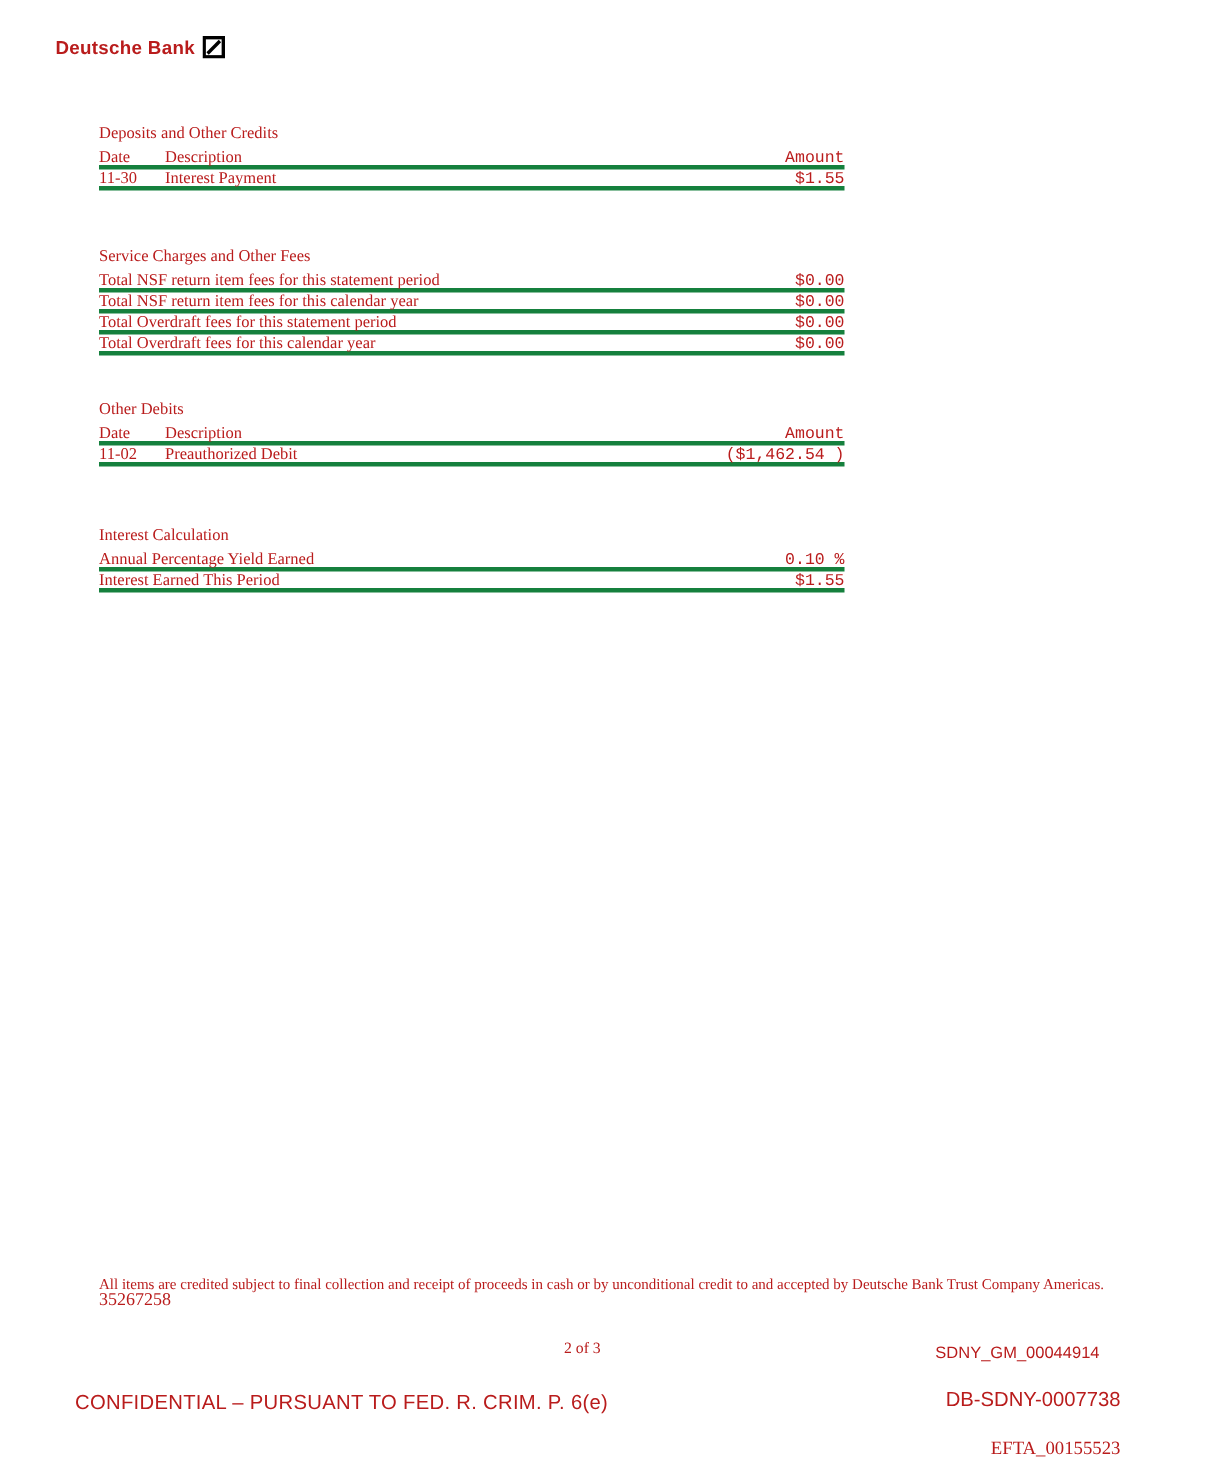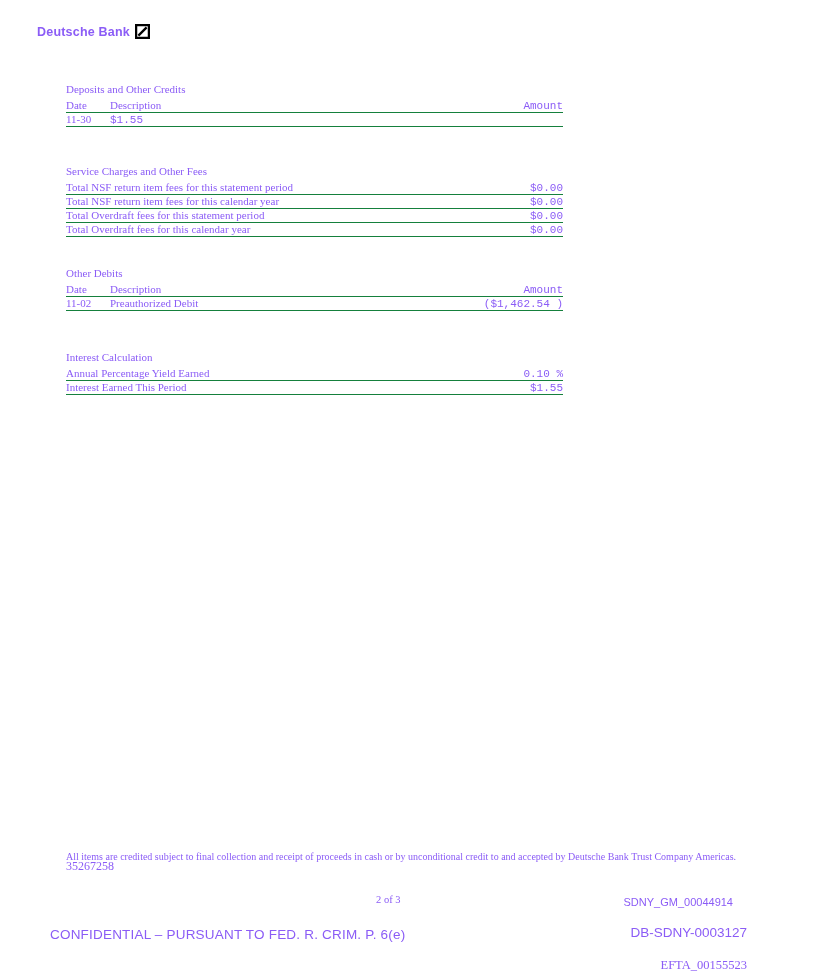--- a/index.html
+++ b/index.html
@@ -5,21 +5,21 @@
   html, body {
     margin: 0;
     padding: 0;
     background: #ffffff;
   }
   .page {
     position: relative;
     width: 784px;
     height: 977px;
     background: #ffffff;
-    color: #8b5cf6;
+    color: #b91c1c;
     font-family: "Liberation Serif", serif;
     overflow: hidden;
   }
   
   .logo {
     position: absolute;
     top: 24px;
     left: 37px;
     display: flex;
     align-items: center;
@@ -47,21 +47,21 @@
     line-height: 13px;
     margin-bottom: 3px;
   }
   .trow {
     display: flex;
     align-items: baseline;
     box-sizing: border-box;
     height: 14px;
     line-height: 12.5px;
     font-size: 11px;
-    border-bottom: 1px solid #15803d;
+    border-bottom: 3px solid #15803d;
   }
   .col-date { flex: none; width: 44px; }
   .col-desc { flex: 1; min-width: 0; }
   .col-amt  { flex: none; text-align: right; white-space: pre; font-family: Liberation Mono, monospace; }
   
   .disclaimer {
     position: absolute;
     left: 66px;
     top: 850px;
     width: 710px;
@@ -131,20 +131,21 @@
 
     <div class="section" style="top:83px">
       <div class="section-title">Deposits and Other Credits</div>
       <div class="trow">
         <span class="col-date">Date</span>
         <span class="col-desc">Description</span>
         <span class="col-amt">Amount</span>
       </div>
       <div class="trow">
         <span class="col-date">11-30</span>
+        <span class="col-desc">Interest Payment</span>
         <span class="col-amt">$1.55</span>
       </div>
     </div>
 
     <div class="section" style="top:165px">
       <div class="section-title">Service Charges and Other Fees</div>
       <div class="trow">
         <span class="col-desc">Total NSF return item fees for this statement period</span>
         <span class="col-amt">$0.00</span>
       </div>
@@ -188,16 +189,16 @@
       </div>
     </div>
 
   </div>
 
   <div class="disclaimer">All items are credited subject to final collection and receipt of proceeds in cash or by unconditional credit to and accepted by Deutsche Bank Trust Company Americas.</div>
   <div class="refnum">35267258</div>
   <div class="pageind">2 of 3</div>
   <div class="bates-top">SDNY_GM_00044914</div>
   <div class="confidential">CONFIDENTIAL – PURSUANT TO FED. R. CRIM. P. 6(e)</div>
-  <div class="bates-r1">DB-SDNY-0003127</div>
+  <div class="bates-r1">DB-SDNY-0007738</div>
   <div class="bates-r2">EFTA_00155523</div>
 
 </div>
 
 </body></html>

